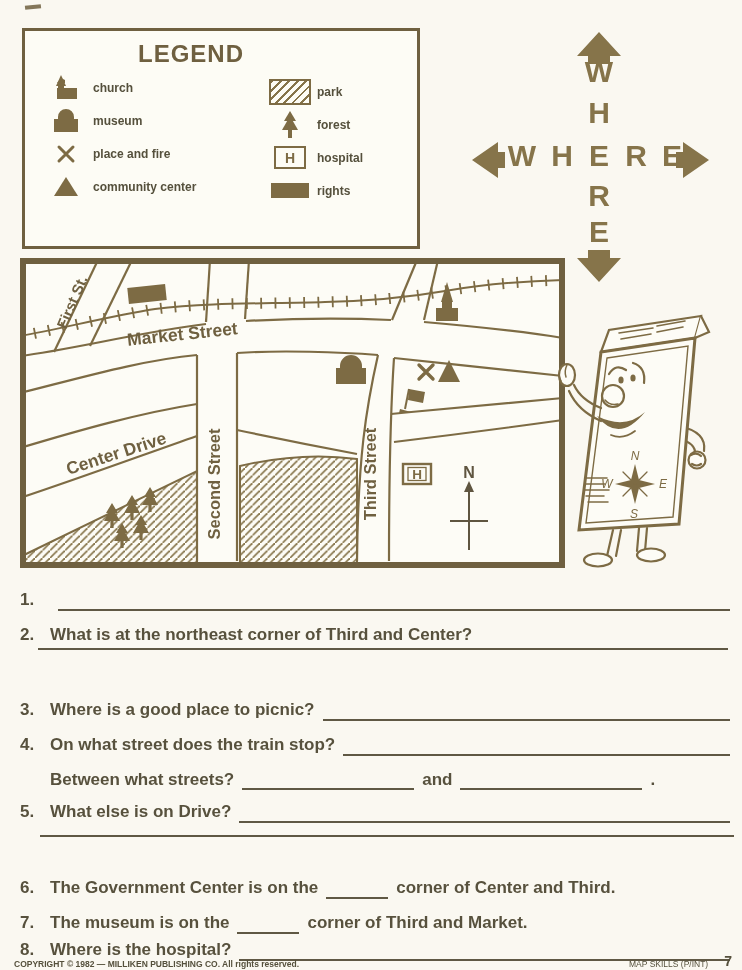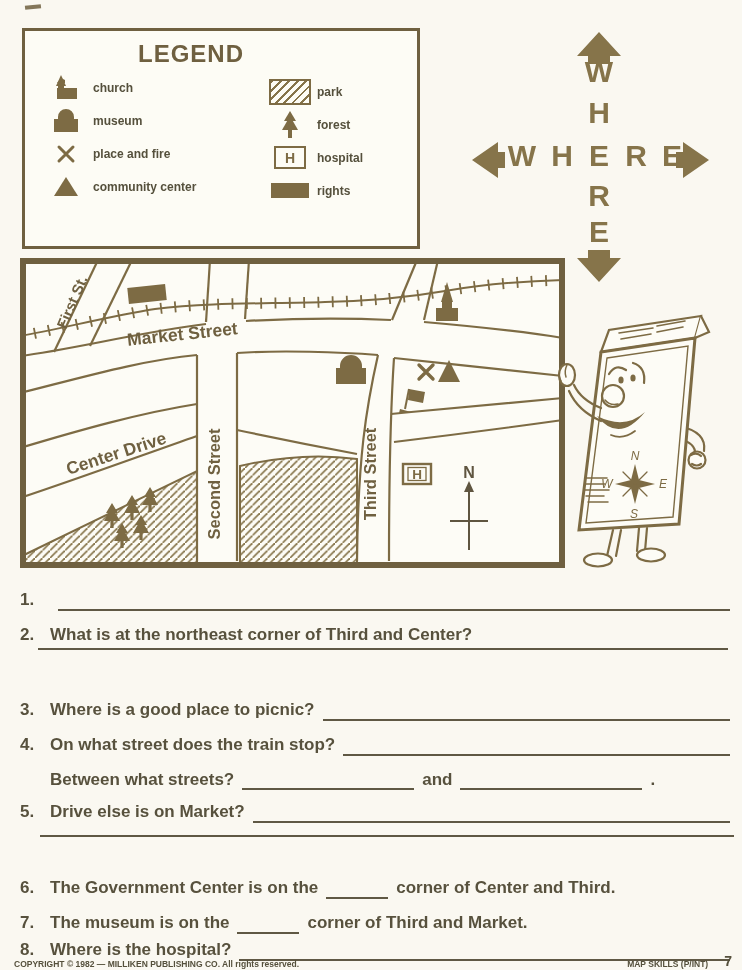--- a/index.html
+++ b/index.html
@@ -52,21 +52,21 @@
   .blank.grow { flex:1 1 auto; margin-left:8px; min-width:40px; }
   .blank.fixed { margin:0 8px; }
   .fullline { position:absolute; border-bottom:2px solid #5f5844; height:0; }
   
   .footer {
     position:absolute; left:14px; right:6px; top:953px;
     display:flex; align-items:flex-end;
     color:#55503c;
   }
   .footer .copyright { font-size:8.5px; font-weight:600; flex:1 1 auto; }
-  .footer .series { font-size:8.5px; font-weight:700; margin-right:16px; }
+  .footer .series { font-size:8.5px; font-weight:400; margin-right:16px; }
   .footer .pageno { font-size:14px; font-weight:bold; margin-right:4px; }
   .scan-mark {
     position:absolute; left:25px; top:5px; width:16px; height:4px;
     background:#6f6040; transform:rotate(-6deg); opacity:.85;
   }
 </style>
 </head>
 <body>
 
 <div class="page">
@@ -354,21 +354,21 @@
     <span class="qnum"></span>
     <span class="qtext">Between what streets?</span>
     <span class="blank fixed" style="width:172px;"></span>
     <span class="qtext">and</span>
     <span class="blank fixed" style="width:182px;"></span>
     <span class="qtext">.</span>
   </div>
 
   <div class="q" style="top:800px;">
     <span class="qnum">5.</span>
-    <span class="qtext">Drive else is on Market?</span>
+    <span class="qtext">What else is on Drive?</span>
     <span class="blank grow"></span>
   </div>
   <div class="fullline" style="top:835px; left:40px; right:8px;"></div>
 
   <div class="q" style="top:876px;">
     <span class="qnum">6.</span>
     <span class="qtext">The Government Center is on the</span>
     <span class="blank fixed" style="width:62px;"></span>
     <span class="qtext">corner of Center and Third.</span>
   </div>

